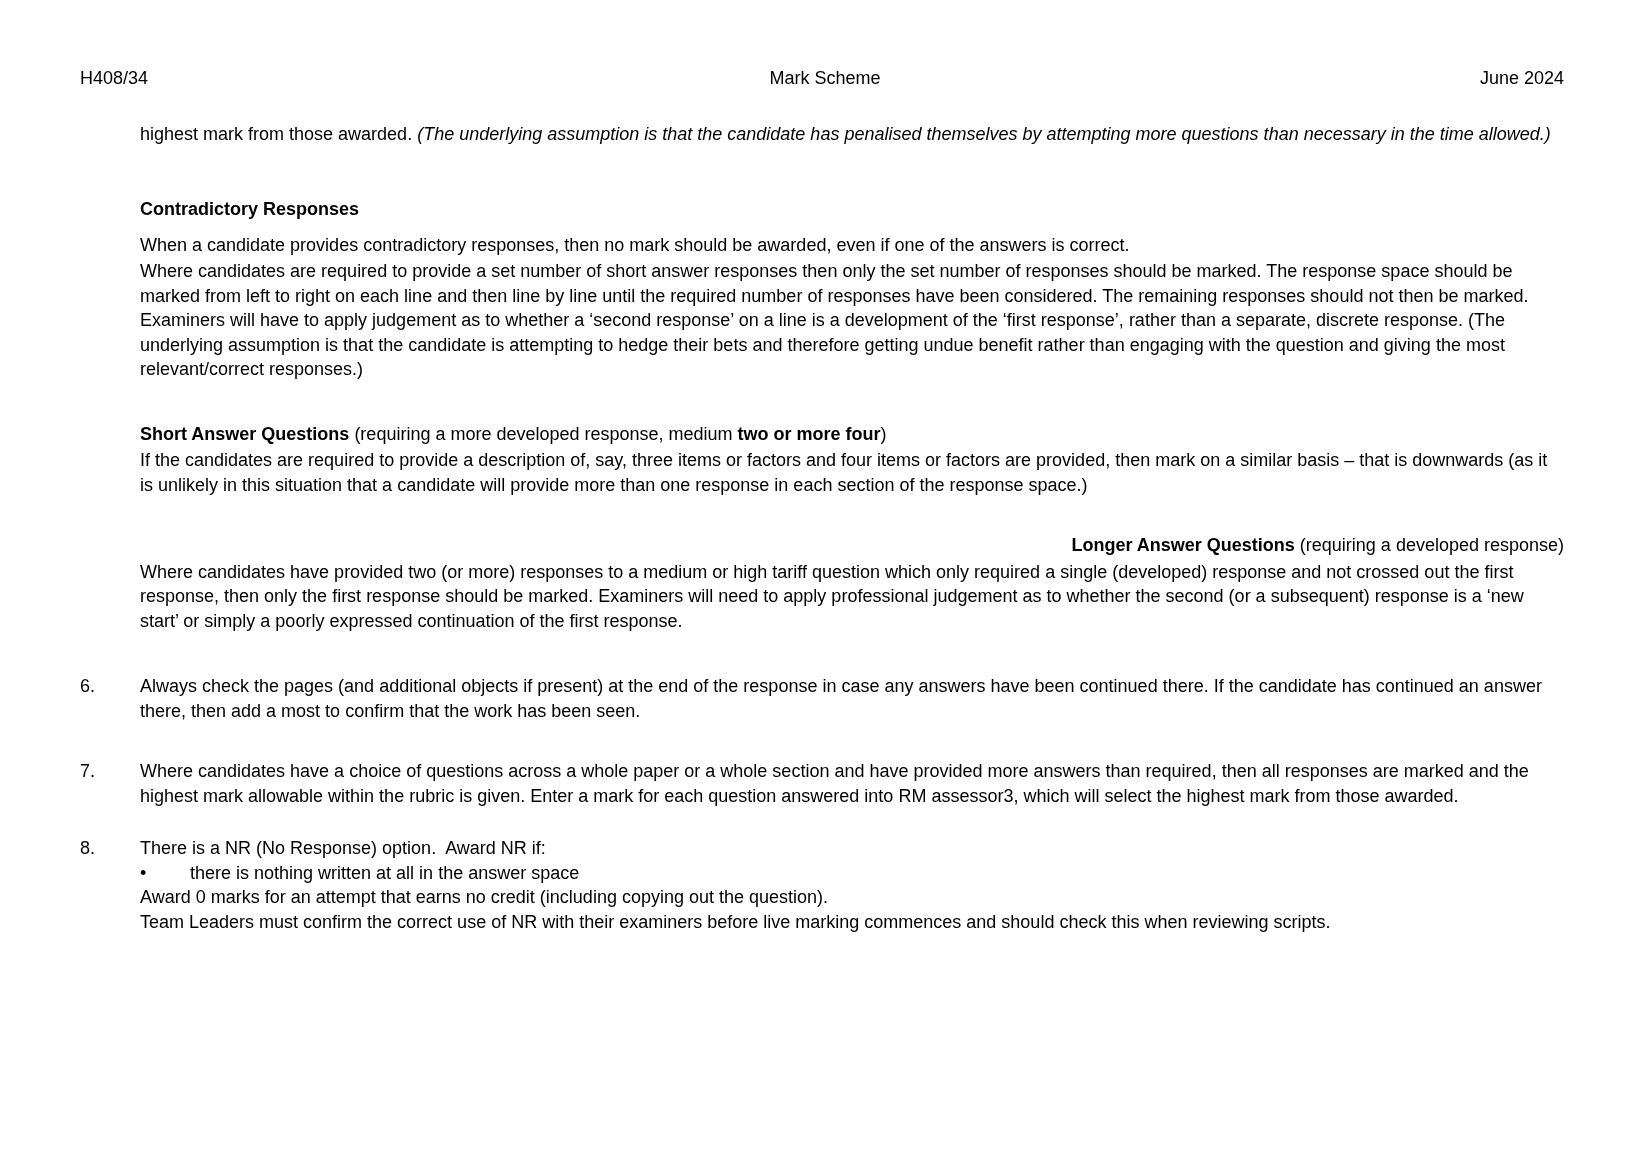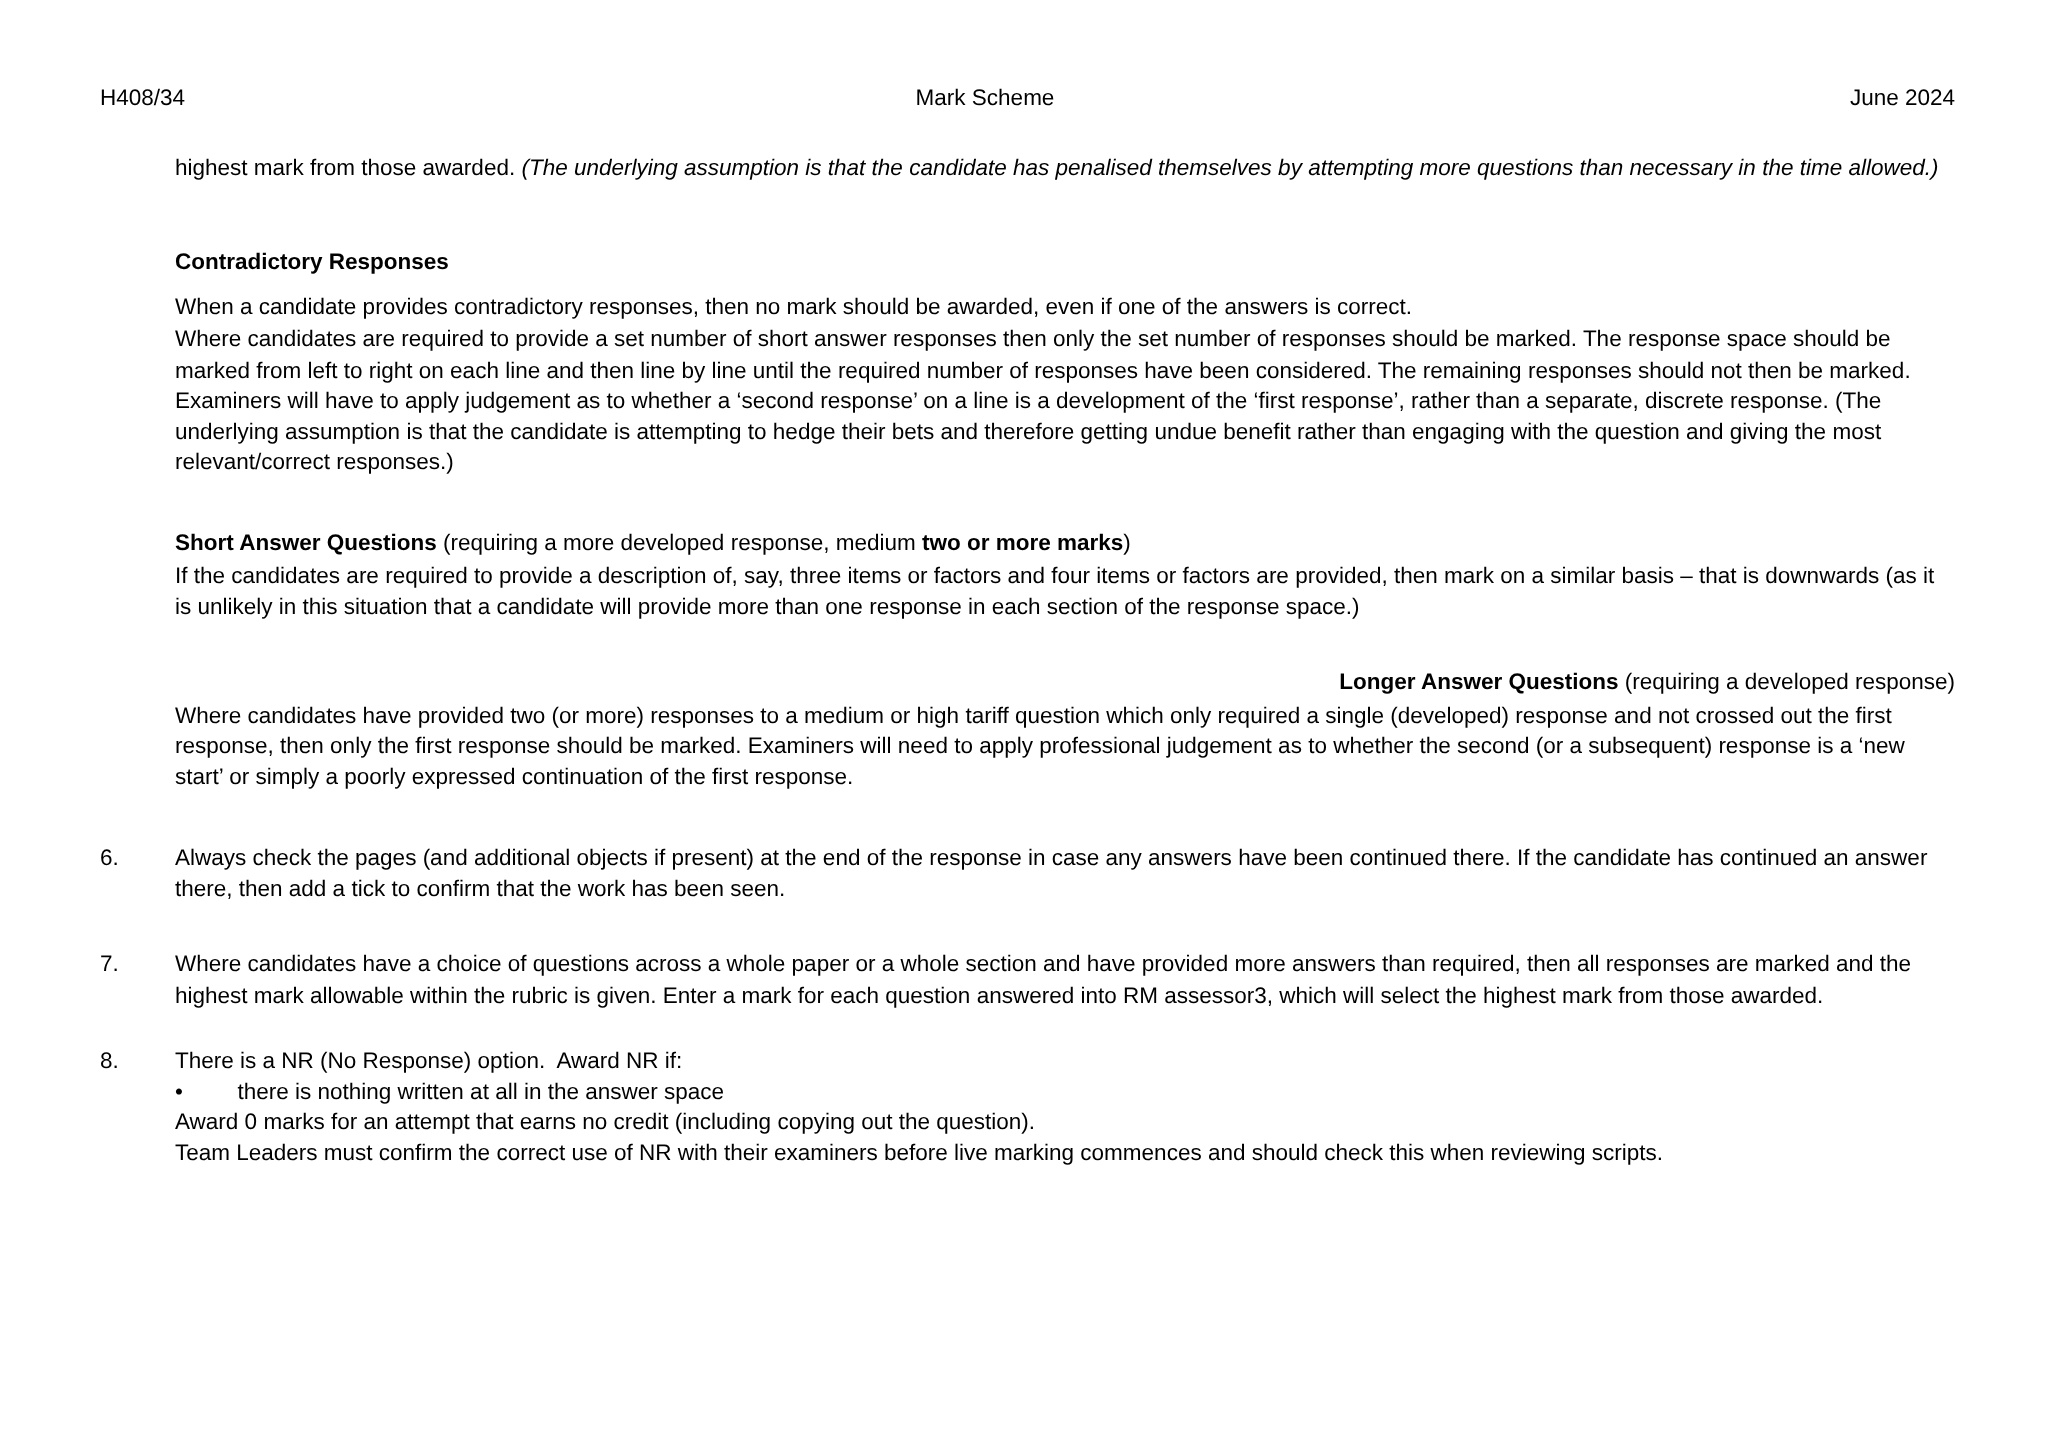--- a/index.html
+++ b/index.html
@@ -15,21 +15,21 @@
     line-height: 24.5px;
     padding: 66px 74px 0 80px;
     overflow: hidden;
   }
   p { margin: 0; }
   .b { font-weight: bold; }
   .i { font-style: italic; }
   .header { display: flex; justify-content: space-between; position: relative; }
   .h-center {
     position: absolute;
-    left: 708px; 
+    left: 745px; 
     transform: translateX(-50%);
     white-space: nowrap;
   }
   .indent { margin-left: 60px; width: 1424px; }
   .justify { text-align: justify; }
 
   .p1      { margin-top: 31px; }
   .cr-head { margin-top: 51px; font-weight: bold; }
   .cr-body { margin-top: 11px; }
   .s-head1 { margin-top: 47px; }
@@ -67,29 +67,29 @@
     <span>June 2024</span>
   </div>
 
   <p class="indent justify p1"><span>highest mark from those awarded. </span><span class="i">(The underlying assumption is that the candidate has penalised themselves by attempting more questions than necessary in the time allowed.)</span></p>
 
   <p class="indent cr-head">Contradictory Responses</p>
   <p class="indent cr-body">When a candidate provides contradictory responses, then no mark should be awarded, even if one of the answers is correct.</p>
 
   <p class="indent s-body">Where candidates are required to provide a set number of short answer responses then only the set number of responses should be marked. The response space should be marked from left to right on each line and then line by line until the required number of responses have been considered. The remaining responses should not then be marked. Examiners will have to apply judgement as to whether a ‘second response’ on a line is a development of the ‘first response’, rather than a separate, discrete response. (The underlying assumption is that the candidate is attempting to hedge their bets and therefore getting undue benefit rather than engaging with the question and giving the most relevant/correct responses.)</p>
 
-  <p class="indent s-head2"><span class="b">Short Answer Questions</span><span> (requiring a more developed response, medium </span><span class="b">two or more marks</span><span>)</span></p>
+  <p class="indent s-head2"><span class="b">Short Answer Questions</span><span> (requiring a more developed response, medium </span><span class="b">two or more four</span><span>)</span></p>
   <p class="indent s-body">If the candidates are required to provide a description of, say, three items or factors and four items or factors are provided, then mark on a similar basis – that is downwards (as it is unlikely in this situation that a candidate will provide more than one response in each section of the response space.)</p>
 
   <p class="indent l-head"><span class="b">Longer Answer Questions</span><span> (requiring a developed response)</span></p>
   <p class="indent s-body">Where candidates have provided two (or more) responses to a medium or high tariff question which only required a single (developed) response and not crossed out the first response, then only the first response should be marked. Examiners will need to apply professional judgement as to whether the second (or a subsequent) response is a ‘new start’ or simply a poorly expressed continuation of the first response.</p>
 
   <div class="item item6">
     <span class="num">6.</span>
-    <span class="body">Always check the pages (and additional objects if present) at the end of the response in case any answers have been continued there. If the candidate has continued an answer there, then add a tick to confirm that the work has been seen.</span>
+    <span class="body">Always check the pages (and additional objects if present) at the end of the response in case any answers have been continued there. If the candidate has continued an answer there, then add a most to confirm that the work has been seen.</span>
   </div>
 
   <div class="item item7">
     <span class="num">7.</span>
     <span class="body">Where candidates have a choice of questions across a whole paper or a whole section and have provided more answers than required, then all responses are marked and the highest mark allowable within the rubric is given. Enter a mark for each question answered into RM assessor3, which will select the highest mark from those awarded.</span>
   </div>
 
   <div class="item item8">
     <span class="num">8.</span>
     <span class="body">

